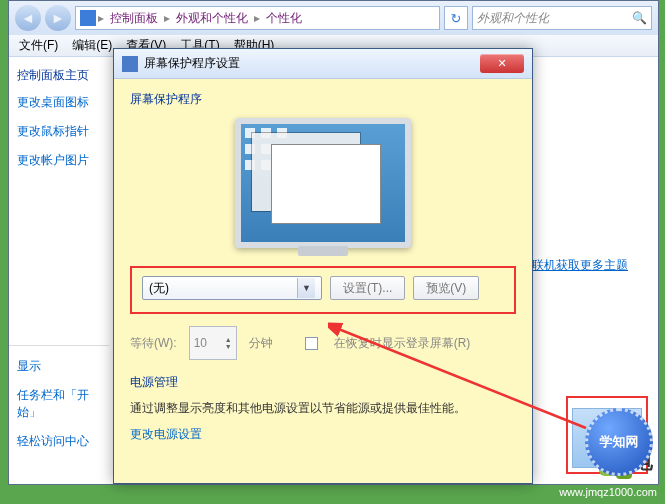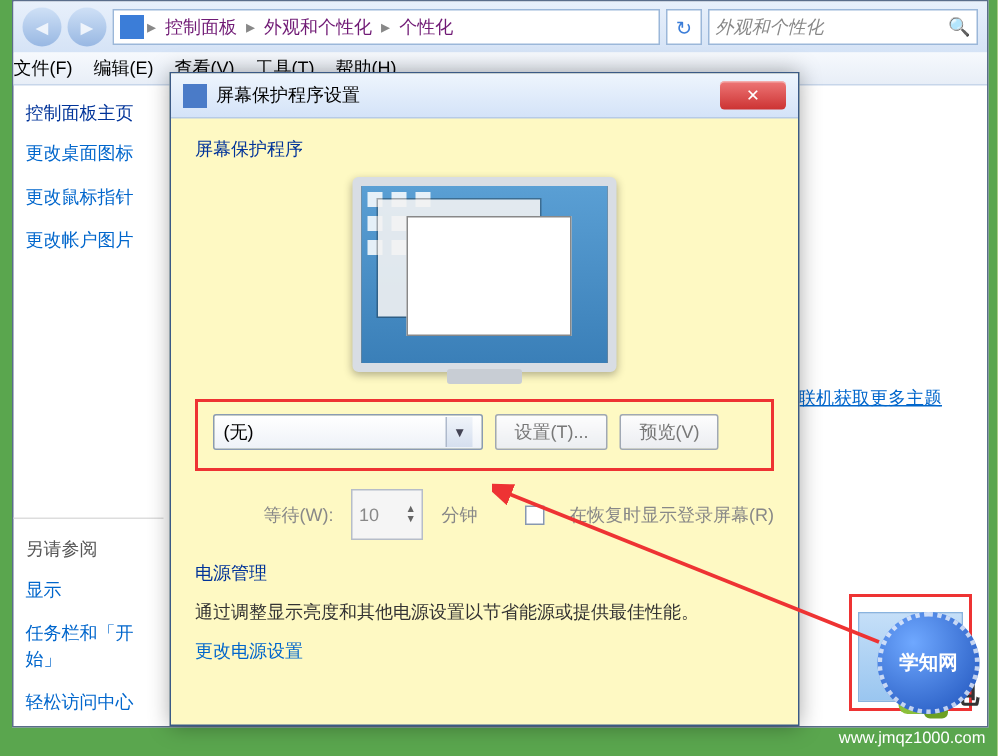--- a/index.html
+++ b/index.html
@@ -10,21 +10,21 @@
 .exp-top { height:34px; background:linear-gradient(#e8f0fb,#d5e3f6); display:flex; align-items:center; padding:0 6px; gap:4px; }
 .nav-btn { width:26px; height:26px; border-radius:50%; background:linear-gradient(#b9d3f3,#5a8cd0); display:flex; align-items:center; justify-content:center; color:#fff; font-size:14px; }
 .nav-btn.dis { opacity:.5; }
 .bc { flex:1; height:24px; background:#fff; border:1px solid #9bb7d9; display:flex; align-items:center; font-size:12px; padding:0 4px; gap:2px; }
 .bc-icon { width:16px; height:16px; background:#3b7dd8; }
 .bc span.sep { color:#888; }
 .bc a { color:#701a75; text-decoration:none; padding:0 4px; }
 .ref { width:24px; height:24px; border:1px solid #9bb7d9; background:#fff; display:flex; align-items:center; justify-content:center; color:#3b7dd8; font-size:13px; }
 .sea { width:180px; height:24px; border:1px solid #9bb7d9; background:#fff; display:flex; align-items:center; padding:0 4px; font-size:12px; color:#888; font-style:italic; }
 .sea .mg { margin-left:auto; font-style:normal; }
-.menu { height:22px; background:linear-gradient(#f6f9fd,#e8eef7); display:flex; align-items:center; font-size:12px; padding:0 0; gap:14px; border-bottom:1px solid #c7d6ea; }
+.menu { height:22px; background:linear-gradient(#f6f9fd,#e8eef7); display:flex; align-items:center; font-size:12px; padding:0 10px; gap:14px; border-bottom:1px solid #c7d6ea; }
 .exp-body { display:flex; height:calc(100% - 56px); }
 .side { width:100px; padding:10px 8px; font-size:12px; }
 .side a { display:block; color:#0066cc; margin-bottom:12px; cursor:pointer; }
 .side-hdr { color:#003399; margin-bottom:10px; }
 .side-sep { border-top:1px solid #ddd; margin:14px -8px 12px; }
 .cnt { flex:1; position:relative; }
 .cnt .link-r { position:absolute; right:30px; top:200px; font-size:12px; color:#0066cc; cursor:pointer;text-decoration:underline; }
 .thumb-r { position:absolute; right:16px; bottom:16px; width:70px; height:60px; background:linear-gradient(#c5dff8,#9ac6f0); border:1px solid #89b4df; display:flex; align-items:center; justify-content:center; }
 .thumb-r .no { width:26px; height:26px; border-radius:50%; border:3px solid #d22; background:#fff; position:relative; }
 .thumb-r .no::after { content:""; position:absolute; left:3px; top:9px; width:14px; height:3px; background:#d22; transform:rotate(-45deg); }
@@ -42,21 +42,21 @@
 .preview .wp { position:absolute; inset:0; background:linear-gradient(#5a9fd4,#3a7fb8); }
 .preview .wins { position:absolute; left:30px; top:20px; width:110px; height:80px; background:#fff; border:1px solid #888; box-shadow:-20px -12px 0 -1px rgba(255,255,255,.85),-20px -12px 0 rgba(0,0,0,.3); }
 .preview .icons { position:absolute; left:4px; top:4px; display:grid; grid-template-columns:repeat(3,10px); gap:6px; }
 .preview .icons i { width:10px; height:10px; background:#fff; opacity:.85; }
 .hl-box { border:2px solid #e33; padding:8px 10px 12px; margin-bottom:8px; }
 .ss-lbl { margin-bottom:6px; }
 .row { display:flex; gap:8px; align-items:center; }
 .dd { flex:1; max-width:180px; height:24px; border:1px solid #8a9bb3; background:linear-gradient(#fff,#eef2f8); display:flex; align-items:center; padding:0 6px; border-radius:2px; }
 .dd .ar { margin-left:auto; width:18px; height:20px; background:linear-gradient(#f0f4fa,#d5dfef); border-left:1px solid #aeb9cc; display:flex; align-items:center; justify-content:center; color:#445; font-size:9px; }
 .btn { height:24px; padding:0 12px; border:1px solid #a0a8b4; border-radius:2px; background:linear-gradient(#fdfdfd,#ebedf1); color:#777; display:flex; align-items:center; }
-.row2 { display:flex; align-items:center; gap:12px; margin-top:12px; color:#888; font-size:12px;justify-content:flex-end; }
+.row2 { display:flex; align-items:center; gap:12px; margin-top:12px; color:#888; font-size:12px; }
 .spin { width:48px; height:22px; border:1px solid #b6bdc9; background:#f5f5f5; display:flex; align-items:center; padding:16px 4px; color:#888; }
 .spin .sp { margin-left:auto; display:flex; flex-direction:column; font-size:7px; line-height:7px; color:#666; }
 .chk { width:13px; height:13px; border:1px solid #8898b0; background:#fff; margin-right:4px; }
 .pm-hdr { color:#003399; margin-top:14px; margin-bottom:8px; }
 .pm-txt { color:#333; line-height:1.6; }
 .pm-link { color:#0066cc; margin-top:8px; display:inline-block; cursor:pointer; }
 
 
 .arrow { position:absolute; left:328px; top:320px; width:264px; height:118px; pointer-events:none; }
 
@@ -100,21 +100,20 @@
     <span>帮助(H)</span>
   </div>
   <div class="exp-body">
     <div class="side">
       <div class="side-hdr">控制面板主页</div>
       <a>更改桌面图标</a>
       <a>更改鼠标指针</a>
       <a>更改帐户图片</a>
       <div style="height:150px"></div>
       <div class="side-sep"></div>
-      <div class="side-hdr" style="color:#555">另请参阅</div>
       <a>显示</a>
       <a>任务栏和「开始」</a>
       <a>轻松访问中心</a>
     </div>
     <div class="cnt">
       <a class="link-r">联机获取更多主题</a>
       <div class="thumb-r">
         <div class="no"></div>
       </div>
       <div class="thumb-r-box"></div>

